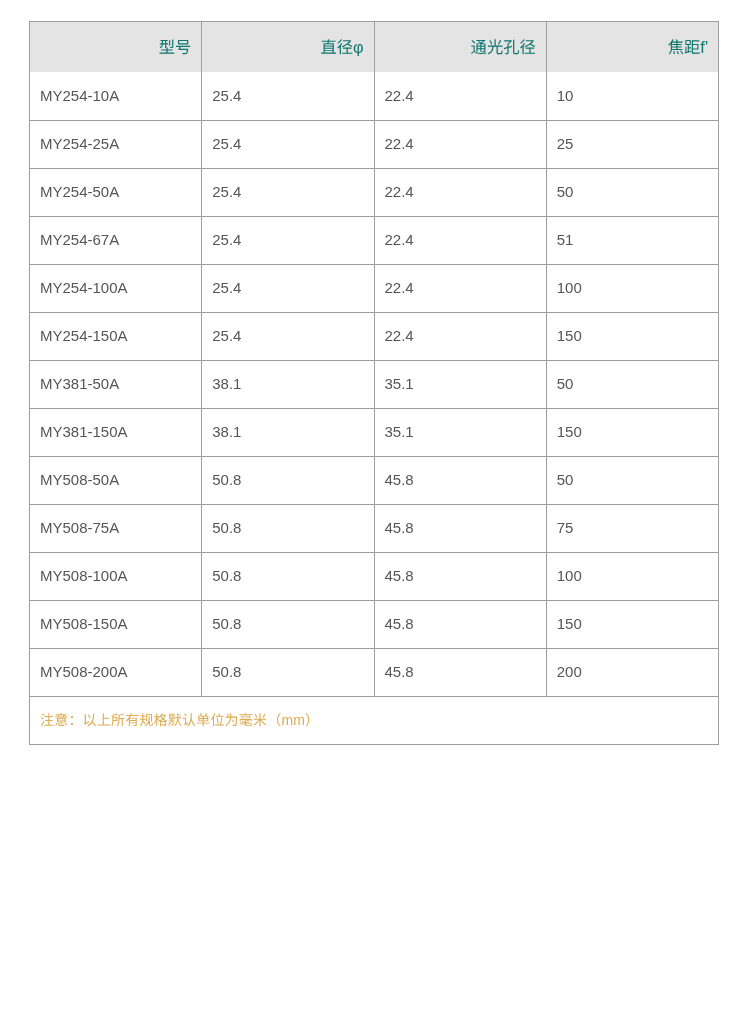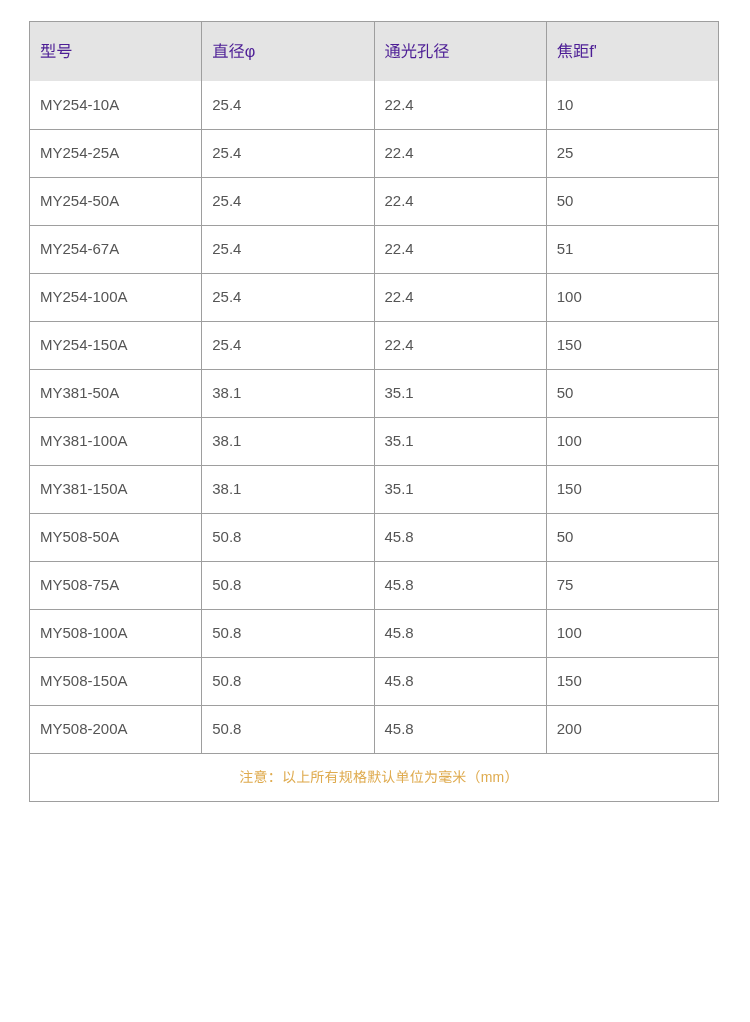--- a/index.html
+++ b/index.html
@@ -23,32 +23,33 @@
     font-weight:400;
     color:#555555;
     text-align:left;
     vertical-align:middle;
     line-height:1;
     white-space:nowrap;
     overflow:hidden;
   }
   table.spec thead th {
     background:#e4e4e4;
-    height:59px;
-    color:#4c1d95;
+    height:50px;
+    color:#0f766e;
     border-bottom:0;
     font-size:16.3px;
     line-height:1;
+    text-align:right;
   }
   table.spec tbody td { height:45px; padding-bottom:2px; }
   table.spec tbody tr:first-child td { border-top:0; height:46px; }
   table.spec tfoot td.note {
     height:46px;
     padding-bottom:1px;
-    text-align:center;
+    text-align:left;
     color:#dfab4f;
     font-size:14px;
     letter-spacing:0.2px;
     padding-right:0px;
   }
 </style>
 </head>
 <body>
 
 <div class="spec-wrap">
@@ -98,26 +99,20 @@
         <td>22.4</td>
         <td>150</td>
       </tr>
       <tr class="data-row">
         <td>MY381-50A</td>
         <td>38.1</td>
         <td>35.1</td>
         <td>50</td>
       </tr>
       <tr class="data-row">
-        <td>MY381-100A</td>
-        <td>38.1</td>
-        <td>35.1</td>
-        <td>100</td>
-      </tr>
-      <tr class="data-row">
         <td>MY381-150A</td>
         <td>38.1</td>
         <td>35.1</td>
         <td>150</td>
       </tr>
       <tr class="data-row">
         <td>MY508-50A</td>
         <td>50.8</td>
         <td>45.8</td>
         <td>50</td>

